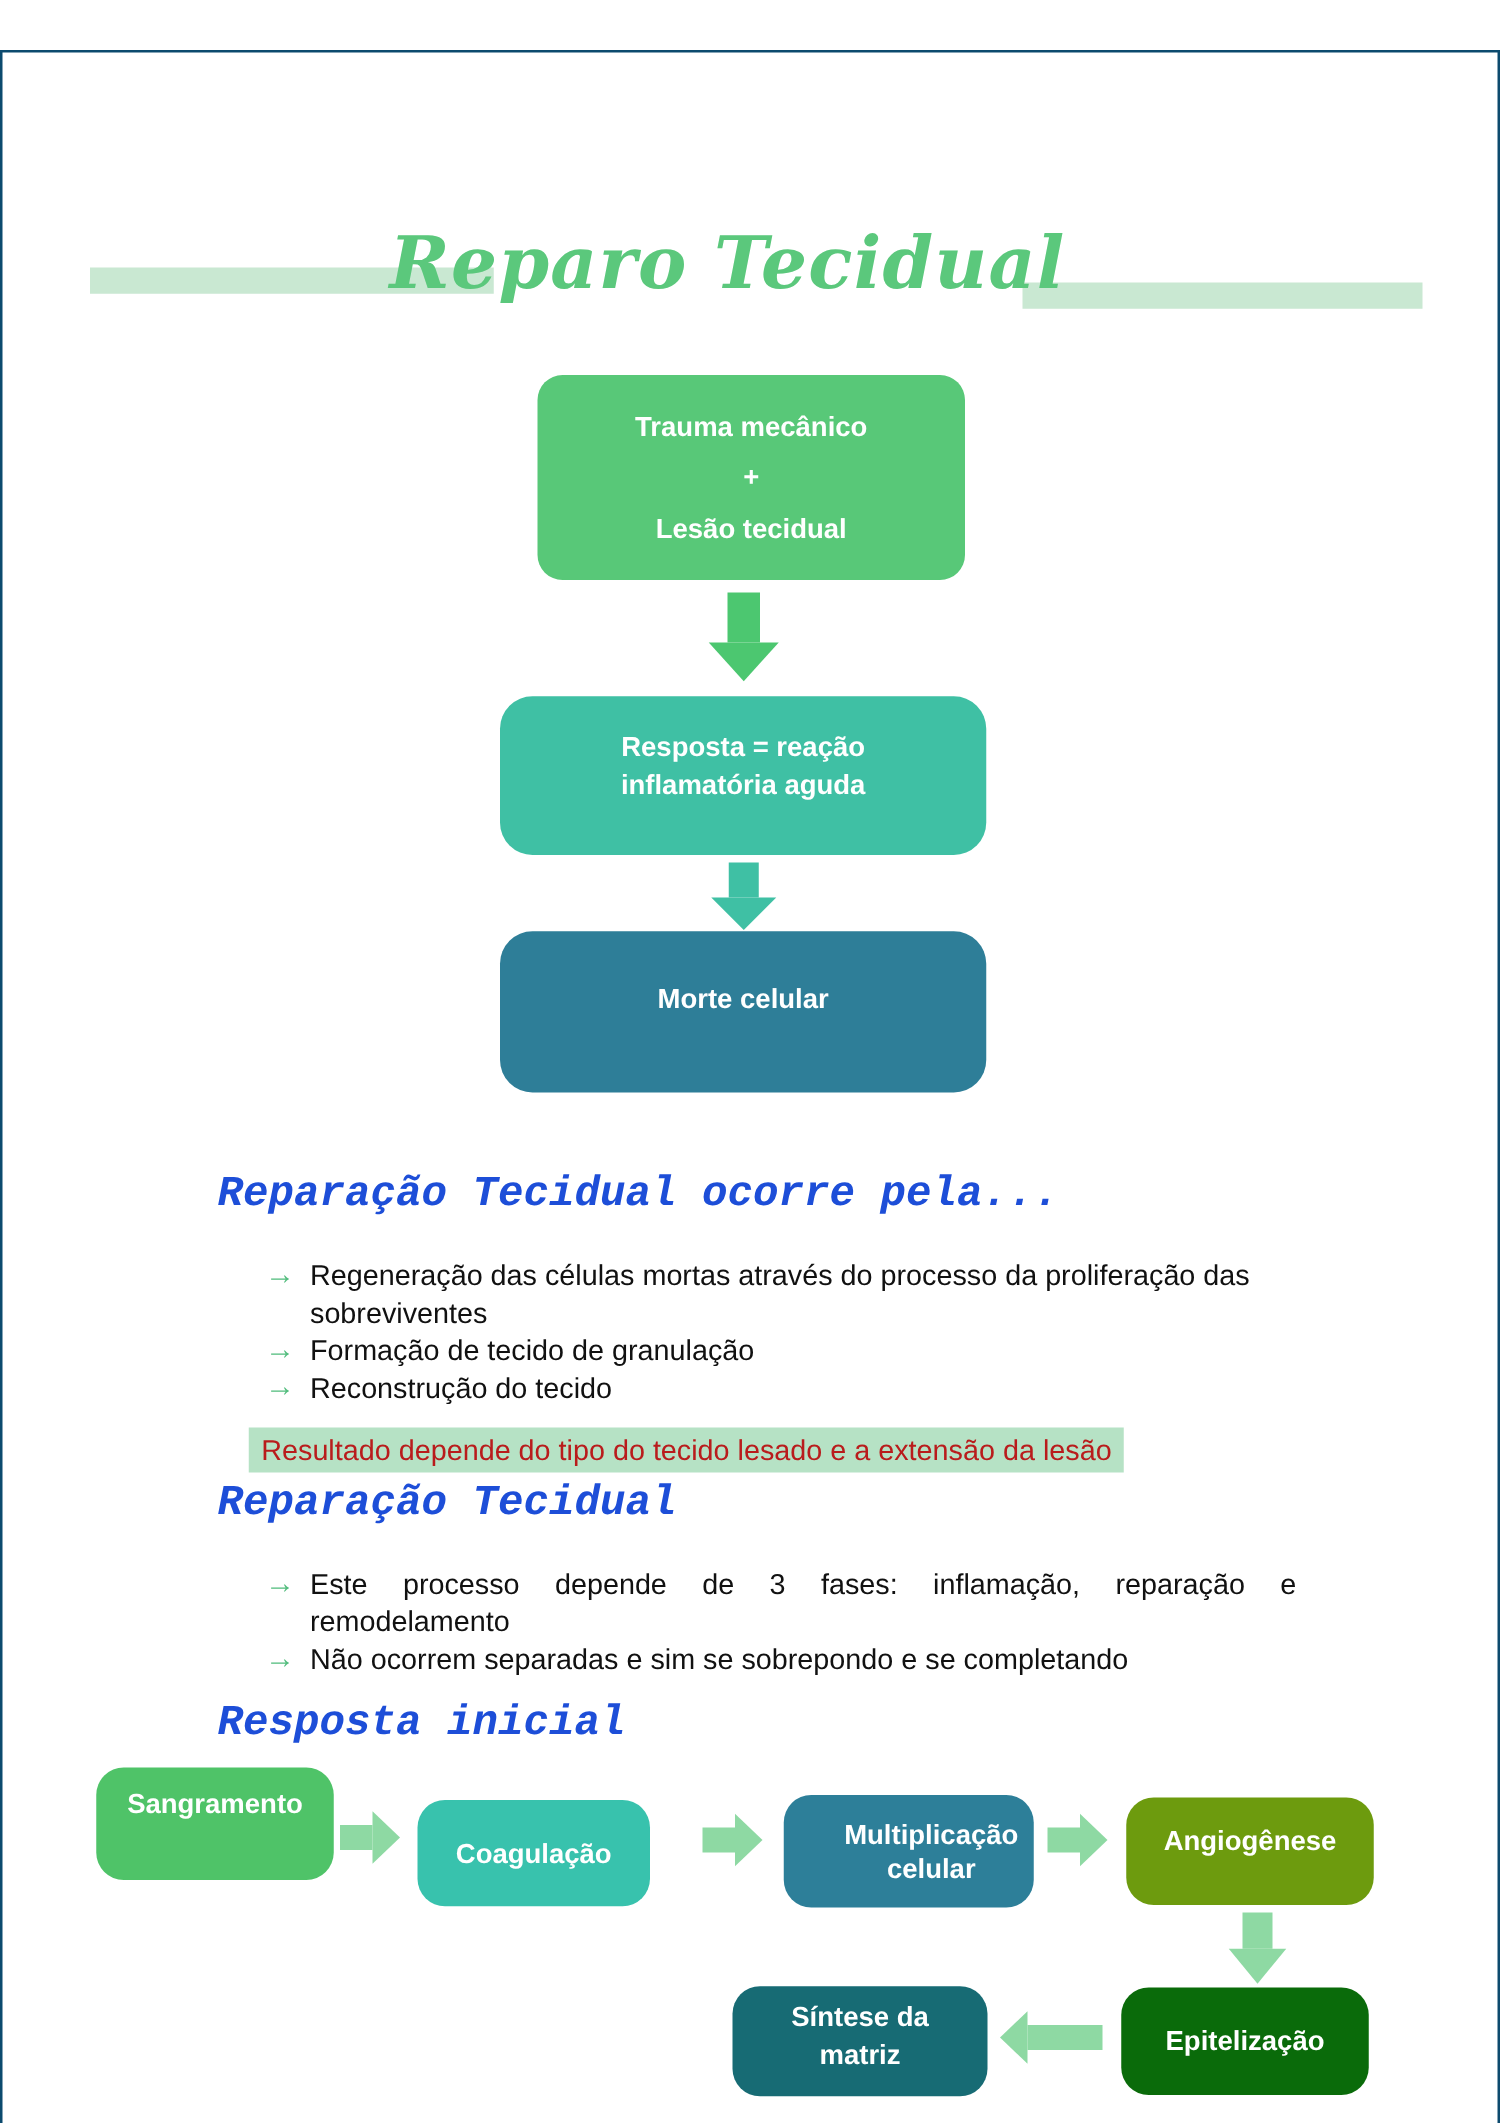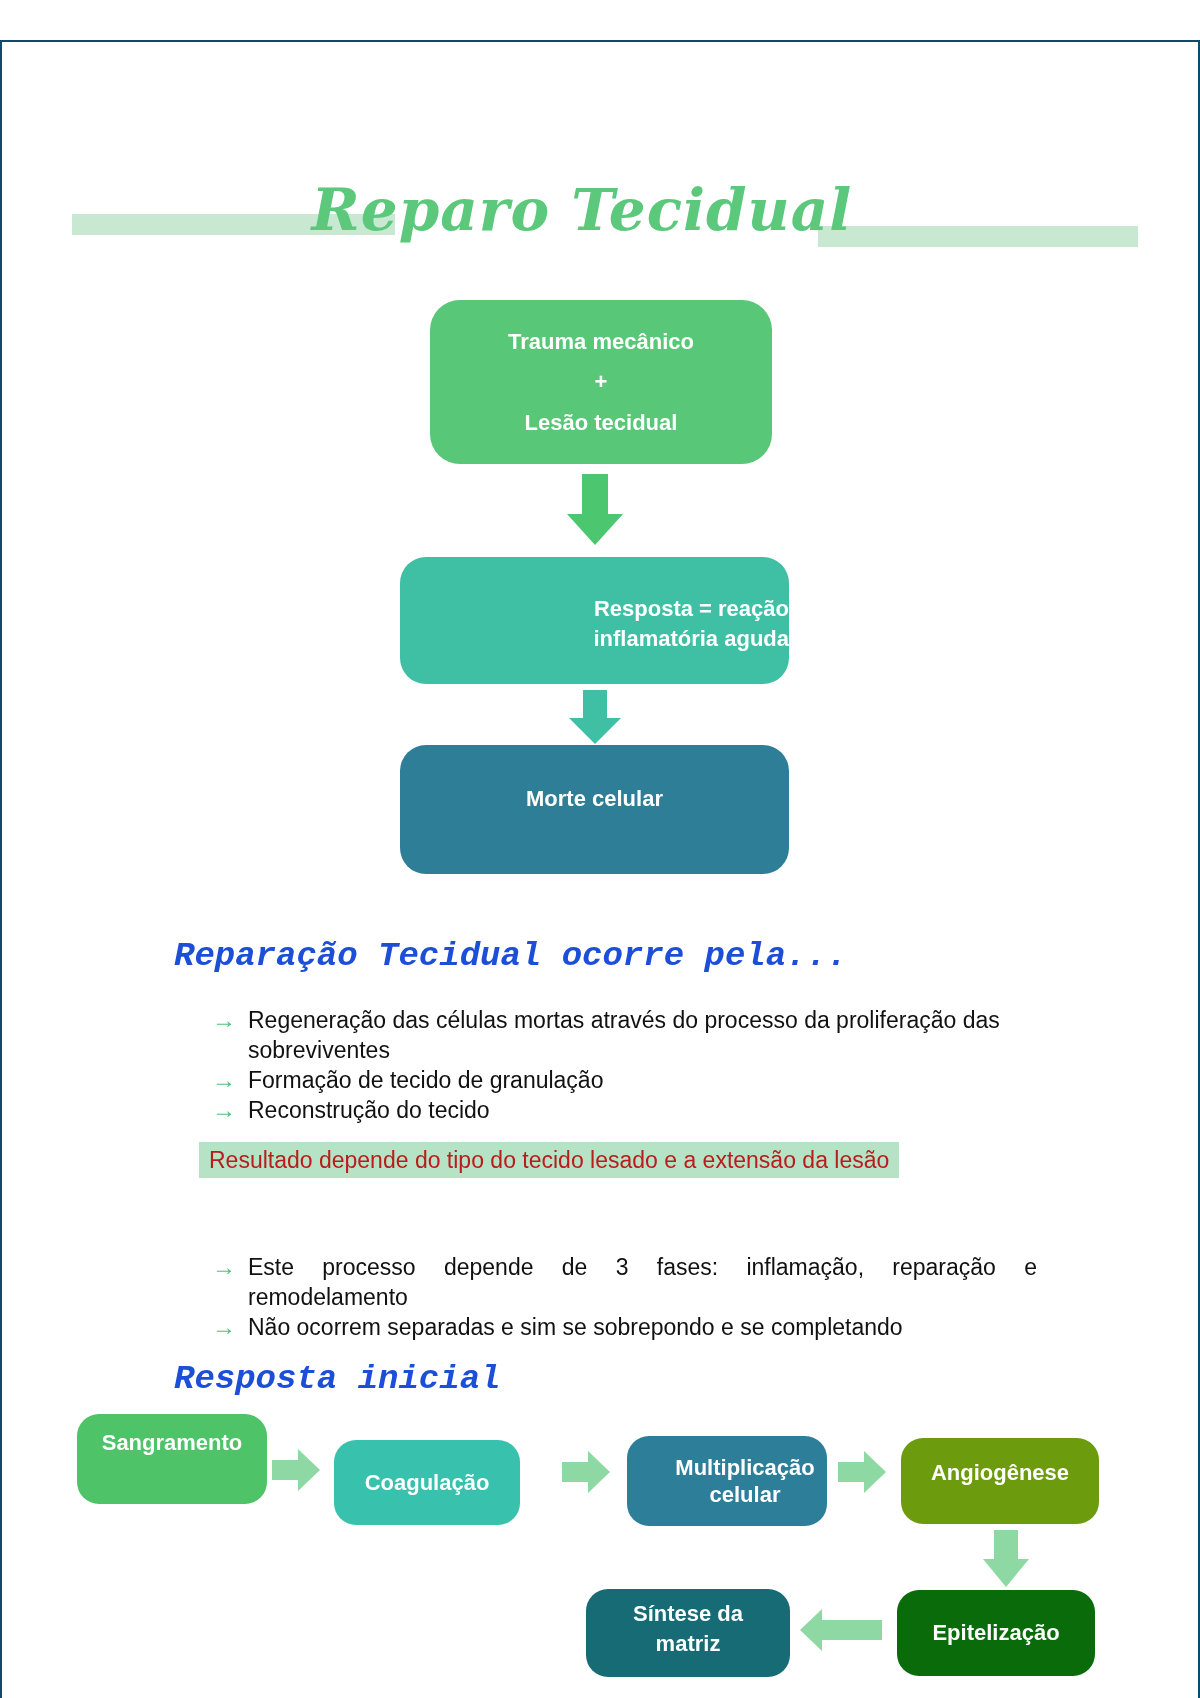--- a/index.html
+++ b/index.html
@@ -32,29 +32,29 @@
   .fbox {
     position: absolute;
     display: flex; flex-direction: column;
     align-items: center; justify-content: center;
     color: #ffffff; font-weight: bold; text-align: center;
   }
 
   
   .box-trauma {
     left: 428px; top: 258px; width: 342px; height: 164px;
-    border-radius: 30px; background: #58c878;
+    border-radius: 20px; background: #58c878;
     justify-content: space-evenly; padding: 14px 10px;
     font-size: 22px;
   }
   .box-resposta {
     left: 398px; top: 515px; width: 389px; height: 127px;
     border-radius: 26px; background: #3fc0a4;
-    justify-content: flex-start; padding-top: 37px;
-    font-size: 22px; line-height: 30px; align-items: flex-end;
+    justify-content: flex-start; padding-top: 26px;
+    font-size: 22px; line-height: 30px;
   }
   .box-morte {
     left: 398px; top: 703px; width: 389px; height: 129px;
     border-radius: 26px; background: #2e7e98;
     padding-bottom: 22px;
     font-size: 22px;
   }
 
   .v-arrow { position: absolute; display: flex; flex-direction: column; align-items: center; }
   .v-arrow .shaft { }
@@ -173,20 +173,21 @@
     <div class="bullet-item">
       <span class="bullet-arrow">→</span>
       <div>
         <span class="bline">Reconstrução do tecido</span>
       </div>
     </div>
   </div>
 
   <div class="highlight">Resultado depende do tipo do tecido lesado e a extensão da lesão</div>
 
+  <div class="script-heading h2">Reparação Tecidual</div>
 
   <div class="bullets bullets-2">
     <div class="bullet-item">
       <span class="bullet-arrow">→</span>
       <div>
         <span class="bline justify-line">Este processo depende de 3 fases: inflamação, reparação e</span>
         <span class="bline">remodelamento</span>
       </div>
     </div>
     <div class="bullet-item">

